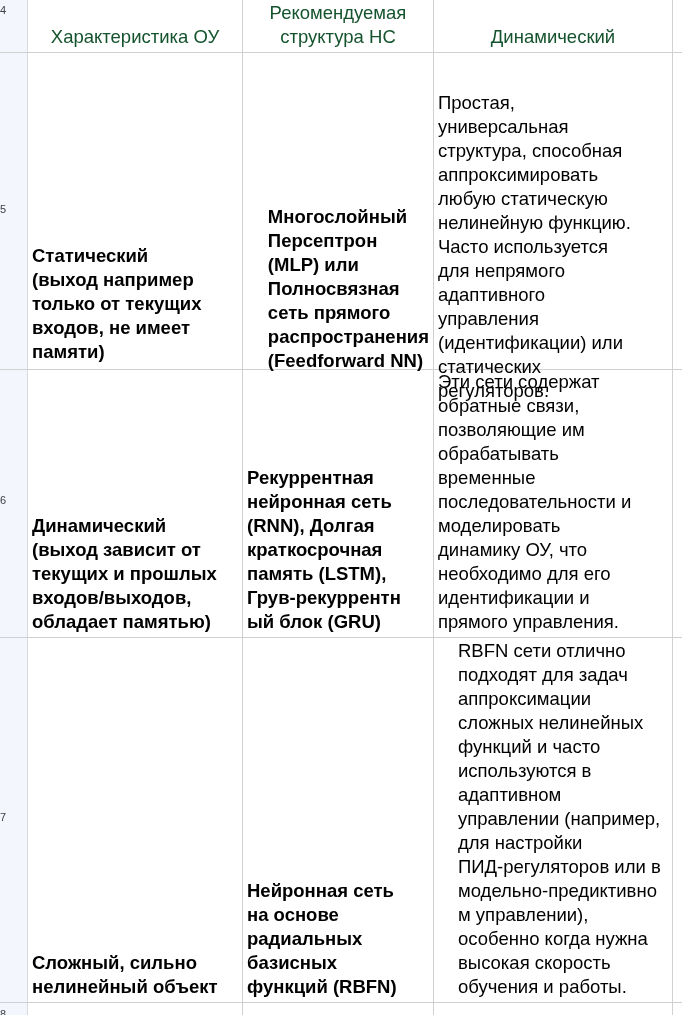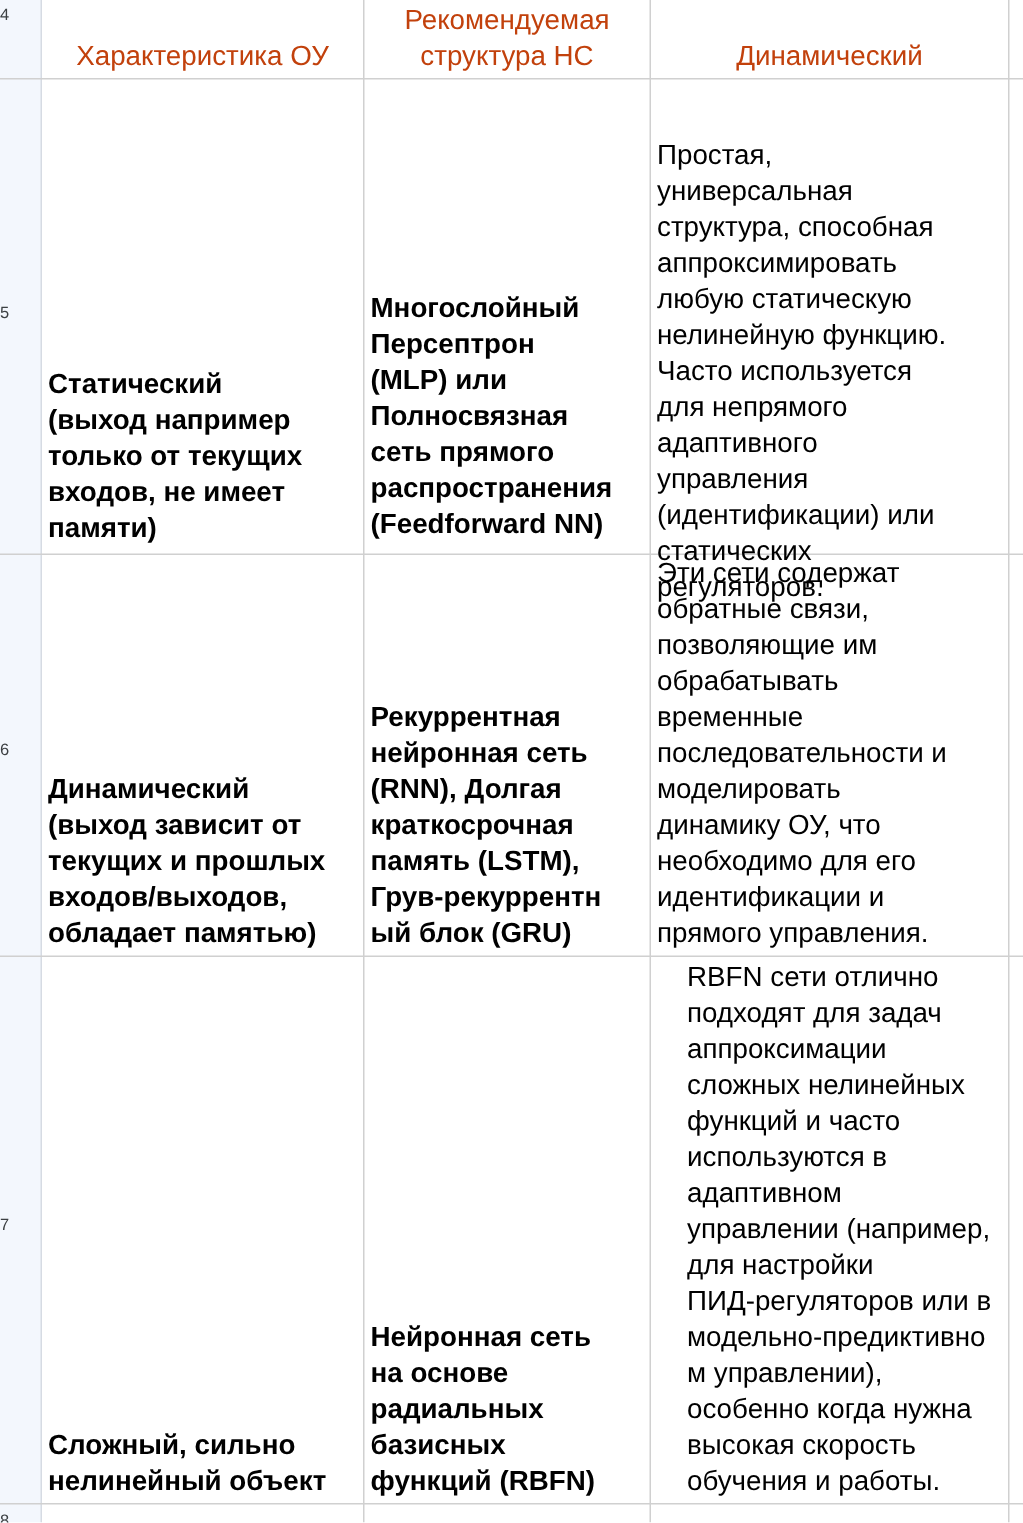--- a/index.html
+++ b/index.html
@@ -25,21 +25,21 @@
     .cell {
       position: absolute;
       box-sizing: border-box;
       padding: 0 4px;
       display: flex; flex-direction: column; justify-content: flex-end;
       font-size: 18.5px; line-height: 24px;
       overflow: hidden;
     }
     .cell .txt { white-space: pre-line; }
     .cell.bold { font-weight: bold; }
-    .cell.head { text-align: center; color: #c2410c; }
+    .cell.head { text-align: center; color: #14532d; }
     .cell.head .txt { white-space: pre-line; }
   </style>
 </head>
 <body>
 
 <div class="gutter"></div>
 
 <div class="rownum" style="top:4px;">4</div>
 <div class="rownum" style="top:203px;">5</div>
 <div class="rownum" style="top:494px;">6</div>
@@ -65,21 +65,21 @@
   <span class="txt">Динамический</span>
 </div>
 
 <div class="cell bold" style="left:28px; top:53px; width:214px; height:316px; padding-bottom:5px;">
   <span class="txt">Статический
 (выход например
 только от текущих
 входов, не имеет
 памяти)</span>
 </div>
-<div class="cell bold" style="left:243px; top:50px; width:190px; height:316px; padding-bottom:5px;">
+<div class="cell bold" style="left:243px; top:62px; width:190px; height:316px; padding-bottom:5px;align-items:flex-end;">
   <span class="txt">Многослойный
 Персептрон
 (MLP) или
 Полносвязная
 сеть прямого
 распространения
 (Feedforward NN)</span>
 </div>
 <div class="cell" style="left:434px; top:53px; width:238px; height:316px; padding-bottom:5px;margin-top:39px;">
   <span class="txt">Простая,

